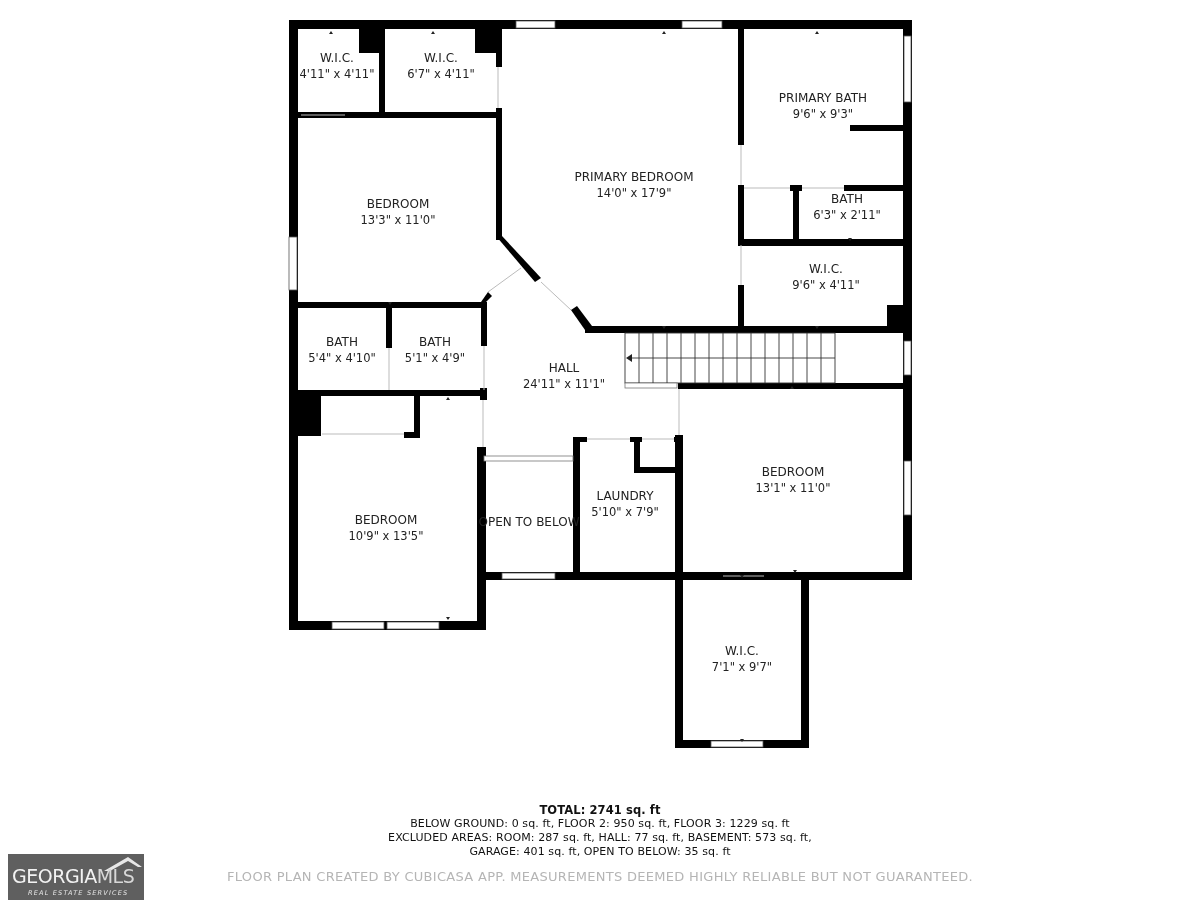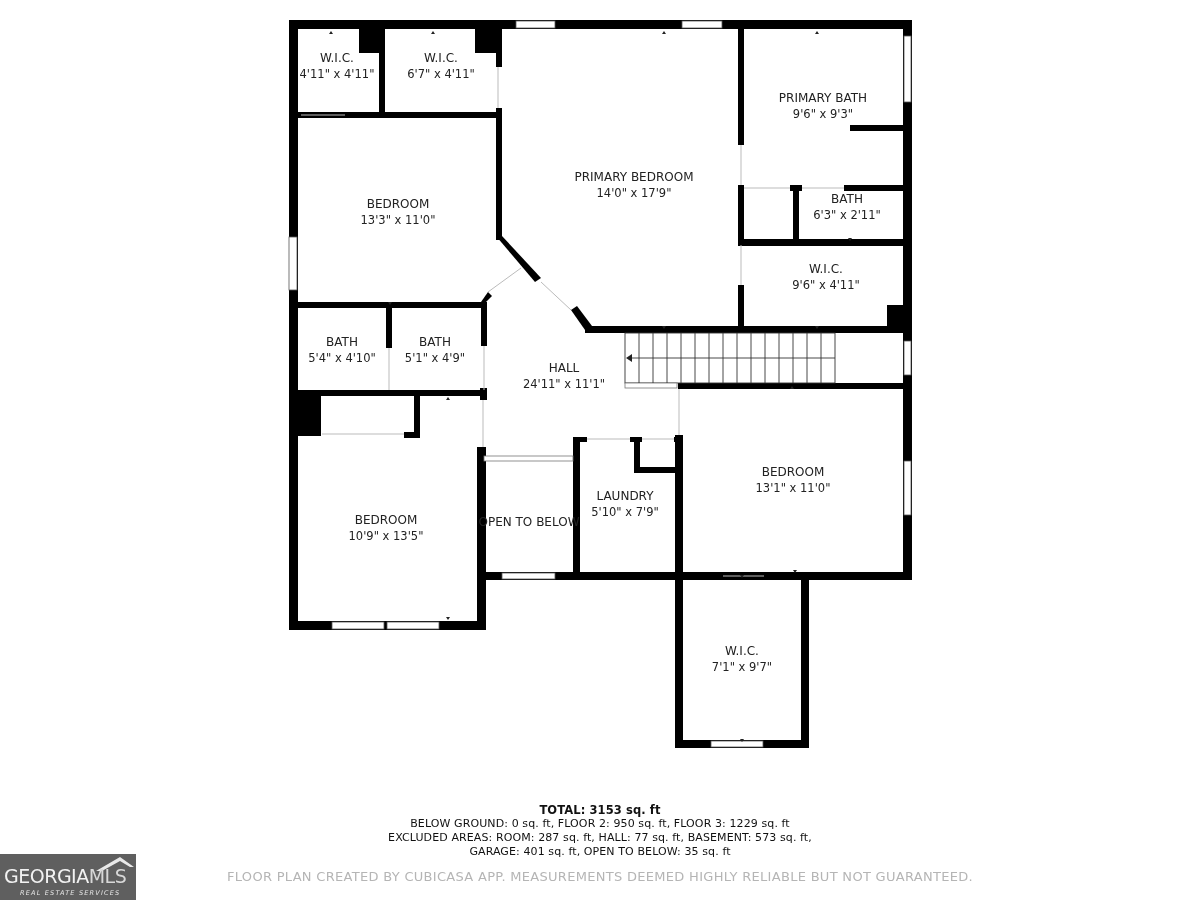--- a/index.html
+++ b/index.html
@@ -7,21 +7,21 @@
   #plan { position: absolute; left: 0; top: 0; width: 1200px; height: 900px; }
   .wall { fill: #000; }
   .win { fill: #fff; stroke: #555; stroke-width: 0.8; }
   .thin { stroke: #bbb; stroke-width: 1; fill: none; }
   .stair-line { stroke: #333; stroke-width: 0.9; }
   .room-name { font-family: "DejaVu Sans", sans-serif; font-size: 12px; fill: #222; text-anchor: middle; }
   .room-dim { font-family: "DejaVu Sans", sans-serif; font-size: 11.5px; fill: #222; text-anchor: middle; }
   .tick { fill: #222; }
   .summary-line { position: absolute; left: 0; width: 1200px; text-align: center; font-size: 11px; color: #111; letter-spacing: 0.1px; }
   .disclaimer { position: absolute; left: 0; width: 1200px; top: 869px; text-align: center; font-size: 13px; color: #b5b5b5; letter-spacing: 0.3px; }
-  .logo { position: absolute; left: 0; top: 854px; width: 136px; height: 46px; background: #5f5f5f; }
+  .logo { position: absolute; left: 8px; top: 854px; width: 136px; height: 46px; background: #5f5f5f; }
   .logo .brand { position: absolute; left: 4px; top: 11px; font-size: 19px; color: #f2f2f2; letter-spacing: -0.5px; font-family: "DejaVu Sans", sans-serif; }
   .logo .brand b { font-weight: normal; }
   .logo .tag { position: absolute; left: 20px; top: 35px; font-size: 6.5px; color: #e6e6e6; letter-spacing: 1.2px; font-style: italic; }
   .logo svg { position: absolute; left: 94px; top: 2px; }
 </style>
 </head>
 <body>
 
 <svg id="plan" viewBox="0 0 1200 900" xmlns="http://www.w3.org/2000/svg">
 
@@ -231,21 +231,21 @@
         <text class="room-name" x="793" y="476">BEDROOM</text>
         <text class="room-dim" x="793" y="492">13'1" x 11'0"</text>
       </g>
       <g>
         <text class="room-name" x="742" y="655">W.I.C.</text>
         <text class="room-dim" x="742" y="671">7'1" x 9'7"</text>
       </g>
     </g>
 </svg>
 
-<div class="summary-line" style="top:803px;font-weight:bold;font-size:11.5px;">TOTAL: 3153 sq. ft</div>
+<div class="summary-line" style="top:803px;font-weight:bold;font-size:11.5px;">TOTAL: 2741 sq. ft</div>
 <div class="summary-line" style="top:817px;">BELOW GROUND: 0 sq. ft, FLOOR 2: 950 sq. ft, FLOOR 3: 1229 sq. ft</div>
 <div class="summary-line" style="top:831px;">EXCLUDED AREAS: ROOM: 287 sq. ft, HALL: 77 sq. ft, BASEMENT: 573 sq. ft,</div>
 <div class="summary-line" style="top:845px;">GARAGE: 401 sq. ft, OPEN TO BELOW: 35 sq. ft</div>
 <div class="disclaimer">FLOOR PLAN CREATED BY CUBICASA APP. MEASUREMENTS DEEMED HIGHLY RELIABLE BUT NOT GUARANTEED.</div>
 
 <div class="logo">
   <svg width="42" height="16" viewBox="0 0 42 16">
     <polygon points="2,15 26,1 40,11 36,11 26,5 8,15" fill="#e8e8e8"></polygon>
   </svg>
   <div class="brand">

